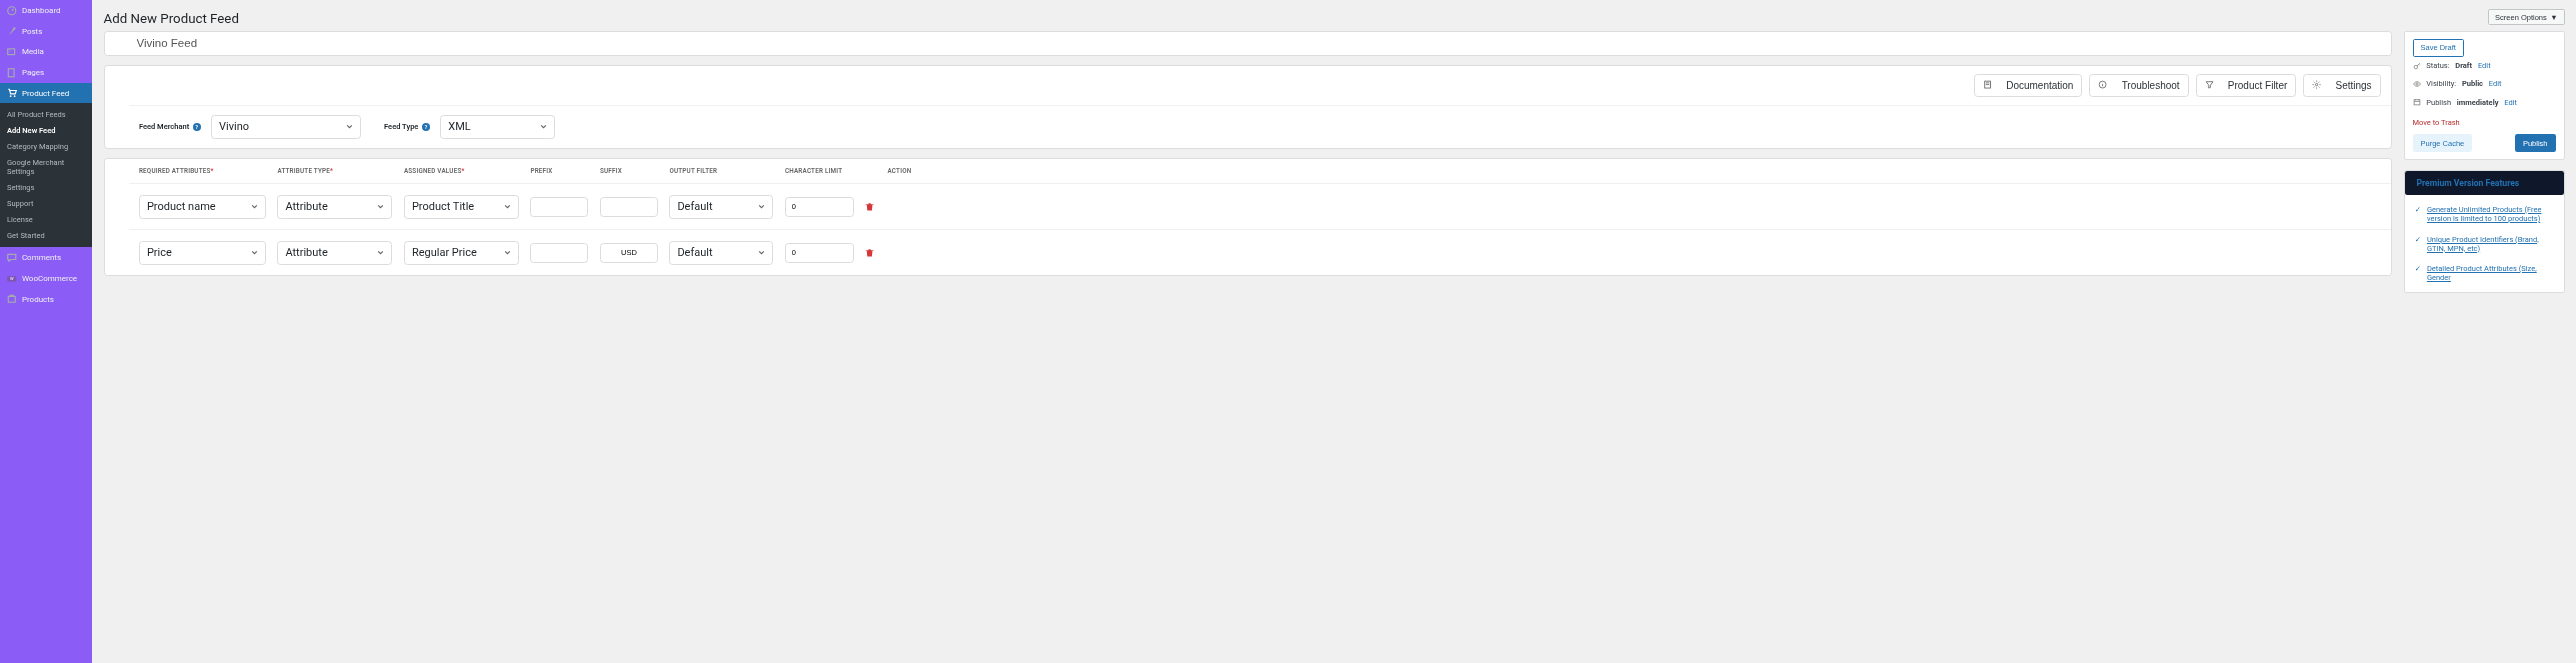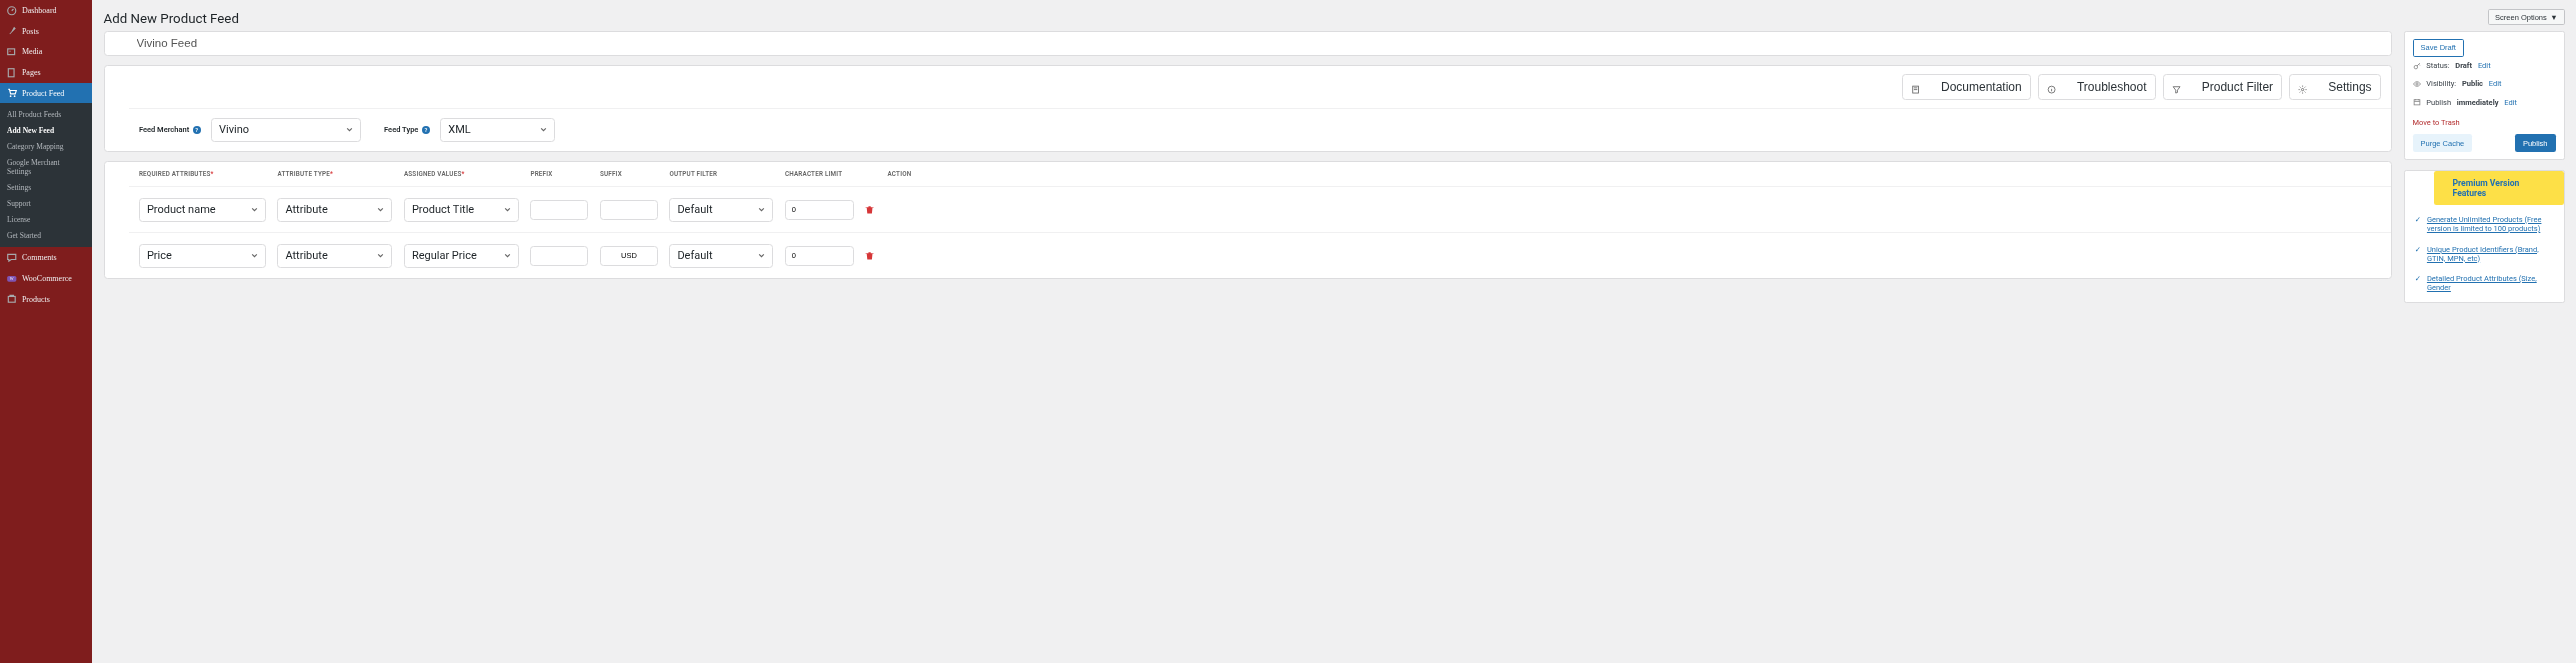--- a/index.html
+++ b/index.html
@@ -1,36 +1,36 @@
 <!DOCTYPE html>
 <html style="font-size:9.2px"><head>
 <meta charset="utf-8">
 <style>
 * { box-sizing: border-box; margin: 0; padding: 0; }
 body { font-family: -apple-system, BlinkMacSystemFont, "Segoe UI", Roboto, sans-serif; font-size: 7.5px; background: #f0f0f1; color: #1d2327; width: 2576px; height: 664px; overflow: hidden; }
 .app { display: flex; height: 664px; }
-.sidebar { width: 92px; background: #7f1d1d; color: #fff; flex-shrink: 0; font-family: Liberation Serif, serif; }
+.sidebar { width: 92px; background: #8b5cf6; color: #fff; flex-shrink: 0; }
 .sidebar .menu-item { display: flex; align-items: center; padding: 4.6px 5.8px; color: #f0f0f1; font-size: 8px; cursor: pointer; }
 .sidebar .menu-item .icon { margin-right: 4.6px; width: 11.5px; height: 11.5px; display: flex; align-items: center; justify-content: center; }
 .sidebar .menu-item.active { background: #2271b1; color: #fff; position: relative; }
 .sidebar .menu-item.active::after { content: ""; position: absolute; right: -4.6px; top: 50%; transform: translateY(-50%); border: 4.6px solid transparent; border-right-color: #f0f0f1; }
 .sidebar .submenu { background: #2c3338; padding: 3.5px 0; }
 .sidebar .submenu .sub-item { padding: 3.5px 7px; color: #b4b9be; font-size: 7.5px; cursor: pointer; }
 .sidebar .submenu .sub-item.current { color: #fff; font-weight: 600; }
 .main { flex: 1; padding: 0 11.5px; overflow-y: auto; }
 .topbar { display: flex; justify-content: space-between; align-items: center; padding: 5.8px 0 2.3px; }
 .page-title { font-size: 13.3px; font-weight: 400; color: #1d2327; padding: 5.2px 0 2.3px; }
 .screen-opts { border: 0.6px solid #c3c4c7; background: #f6f7f7; padding: 2.3px 5.8px; border-radius: 1.7px; font-size: 7.5px; color: #2c3338; display: flex; align-items: center; gap: 3.5px; cursor: pointer; text-align: center; }
 .layout { display: flex; gap: 11.5px; }
 .content { flex: 1; }
 .meta-col { width: 161px; flex-shrink: 0; }
 .panel { background: #fff; border: 0.6px solid #dcdcde; border-radius: 3.5px; margin-bottom: 9.2px; padding-left: 24px; }
 .title-input { width: 100%; font-size: 11.5px; padding: 5.8px 8px; border: none; border-radius: 3.5px; color: #555; }
 .toolbar { display: flex; justify-content: flex-end; gap: 7px; padding: 8px 10.4px; }
-.tbtn { display: inline-flex; align-items: flex-end; gap: 21px; padding: 4.6px 8px; border: 0.6px solid #dcdcde; border-radius: 3.5px; background: #fff; font-size: 12px; color: #2c3338; cursor: pointer; }
+.tbtn { display: inline-flex; align-items: flex-start; gap: 14px; padding: 4.6px 8px; border: 0.6px solid #dcdcde; border-radius: 3.5px; background: #fff; font-size: 10px; color: #2c3338; cursor: pointer; }
 .tbtn .ico { width: 9.2px; height: 9.2px; display: inline-flex; }
 .form-row { display: flex; align-items: center; gap: 23px; padding: 9.2px 10.4px; border-top: 0.6px solid #f0f0f1; }
 .form-row .group { display: flex; align-items: center; gap: 10.4px; }
 .label { font-weight: 600; font-size: 7.5px; display: flex; align-items: center; gap: 3.5px; }
 .help-ico { width: 8px; height: 8px; border-radius: 50%; background: #2271b1; color: #fff; display: inline-flex; align-items: center; justify-content: center; font-size: 5.8px; }
 .select { padding: 4.6px 7px; border: 0.6px solid #dcdcde; border-radius: 3.5px; background: #fff; font-size: 11px; min-width: 150px; display: flex; align-items: center; justify-content: space-between; cursor: pointer; }
 .select.sm { min-width: 75px; }
 .select.auto { min-width: auto; width: 100%; }
 .chev { margin-left: 7px; }
 .table-head { display: grid; grid-template-columns: 127px 115px 115px 58px 58px 104px 69px 46px; gap: 11.5px; padding: 8px 10.4px; font-size: 6.3px; font-weight: 600; color: #666; text-transform: uppercase; letter-spacing: 0.2px; }
@@ -40,21 +40,21 @@
 .tinput.center { text-align: center; }
 .trash { color: #d63638; cursor: pointer; text-align: center; }
 .meta-box { background: #fff; border: 0.6px solid #dcdcde; border-radius: 2.3px; margin-bottom: 9.2px; padding: 7px 8px; }
 .save-draft { border: 0.6px solid #2271b1; color: #2271b1; background: #fff; padding: 3.5px 7px; border-radius: 1.7px; cursor: pointer; font-size: 7.5px; }
 .meta-line { display: flex; align-items: center; gap: 5.8px; padding: 4.6px 0; font-size: 7.5px; color: #3c434a; }
 .meta-line .edit-link { color: #2271b1; cursor: pointer; }
 .move-trash { color: #b32d2e; cursor: pointer; }
 .actions-row { display: flex; justify-content: space-between; align-items: center; margin-top: 7px; }
 .btn-blue-light { background: #e7f3fb; color: #2271b1; border: none; padding: 4.6px 8px; border-radius: 2.3px; cursor: pointer; font-size: 7.5px; }
 .btn-blue { background: #2271b1; color: #fff; border: none; padding: 4.6px 8px; border-radius: 2.3px; cursor: pointer; font-size: 7.5px; }
-.promo-head { background: #fde047; padding: 7px 19px; font-weight: 700; color: #2271b1; border-radius: 2.3px; font-size: 8.6px; margin-left: 29px; }
+.promo-head { background: #0f172a; padding: 7px 12px; font-weight: 700; color: #2271b1; border-radius: 2.3px; font-size: 8.6px; }
 .promo-item { display: flex; gap: 5.8px; padding: 5.8px 2.3px; font-size: 7.5px; }
 .promo-item a { color: #2271b1; text-decoration: underline; }
 .check { color: #2271b1; flex-shrink: 0; }
 svg { display: block; }
 </style>
 </head>
 <body>
 
 <div class="app">
   <nav class="sidebar">

